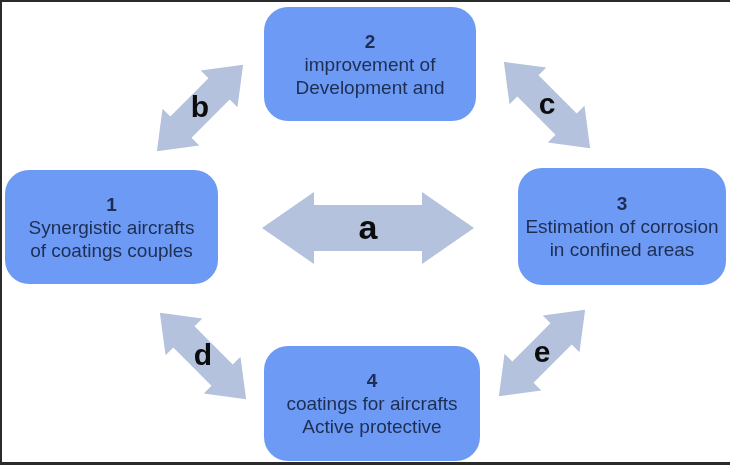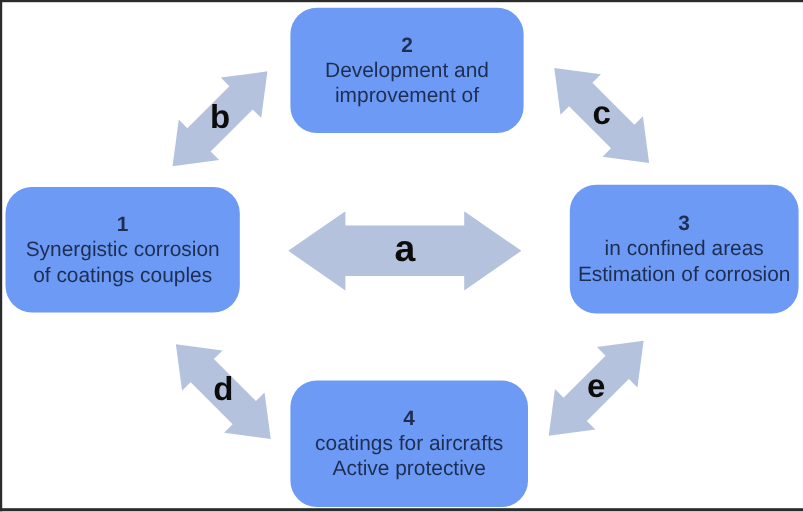--- a/index.html
+++ b/index.html
@@ -53,34 +53,34 @@
   .label-d{left:201px;top:353px;}
   .label-e{left:540px;top:350px;}
 </style>
 </head>
 <body>
 
 <div class="stage">
 
   <div class="box box1">
     <div class="box-number">1</div>
-    <div class="box-line">Synergistic corrosion</div>
+    <div class="box-line">Synergistic aircrafts</div>
     <div class="box-line">of coatings couples</div>
   </div>
 
   <div class="box box2">
     <div class="box-number">2</div>
+    <div class="box-line">improvement of</div>
     <div class="box-line">Development and</div>
-    <div class="box-line">improvement of</div>
   </div>
 
   <div class="box box3">
     <div class="box-number">3</div>
+    <div class="box-line">Estimation of corrosion</div>
     <div class="box-line">in confined areas</div>
-    <div class="box-line">Estimation of corrosion</div>
   </div>
 
   <div class="box box4">
     <div class="box-number">4</div>
     <div class="box-line">coatings for aircrafts</div>
     <div class="box-line">Active protective</div>
   </div>
 
   <svg class="arrow arrow-a" viewBox="0 0 212 72">
     <polygon points="0,36 52,0 52,13 160,13 160,0 212,36 160,72 160,59 52,59 52,72" fill="#b4c2dd"></polygon>

